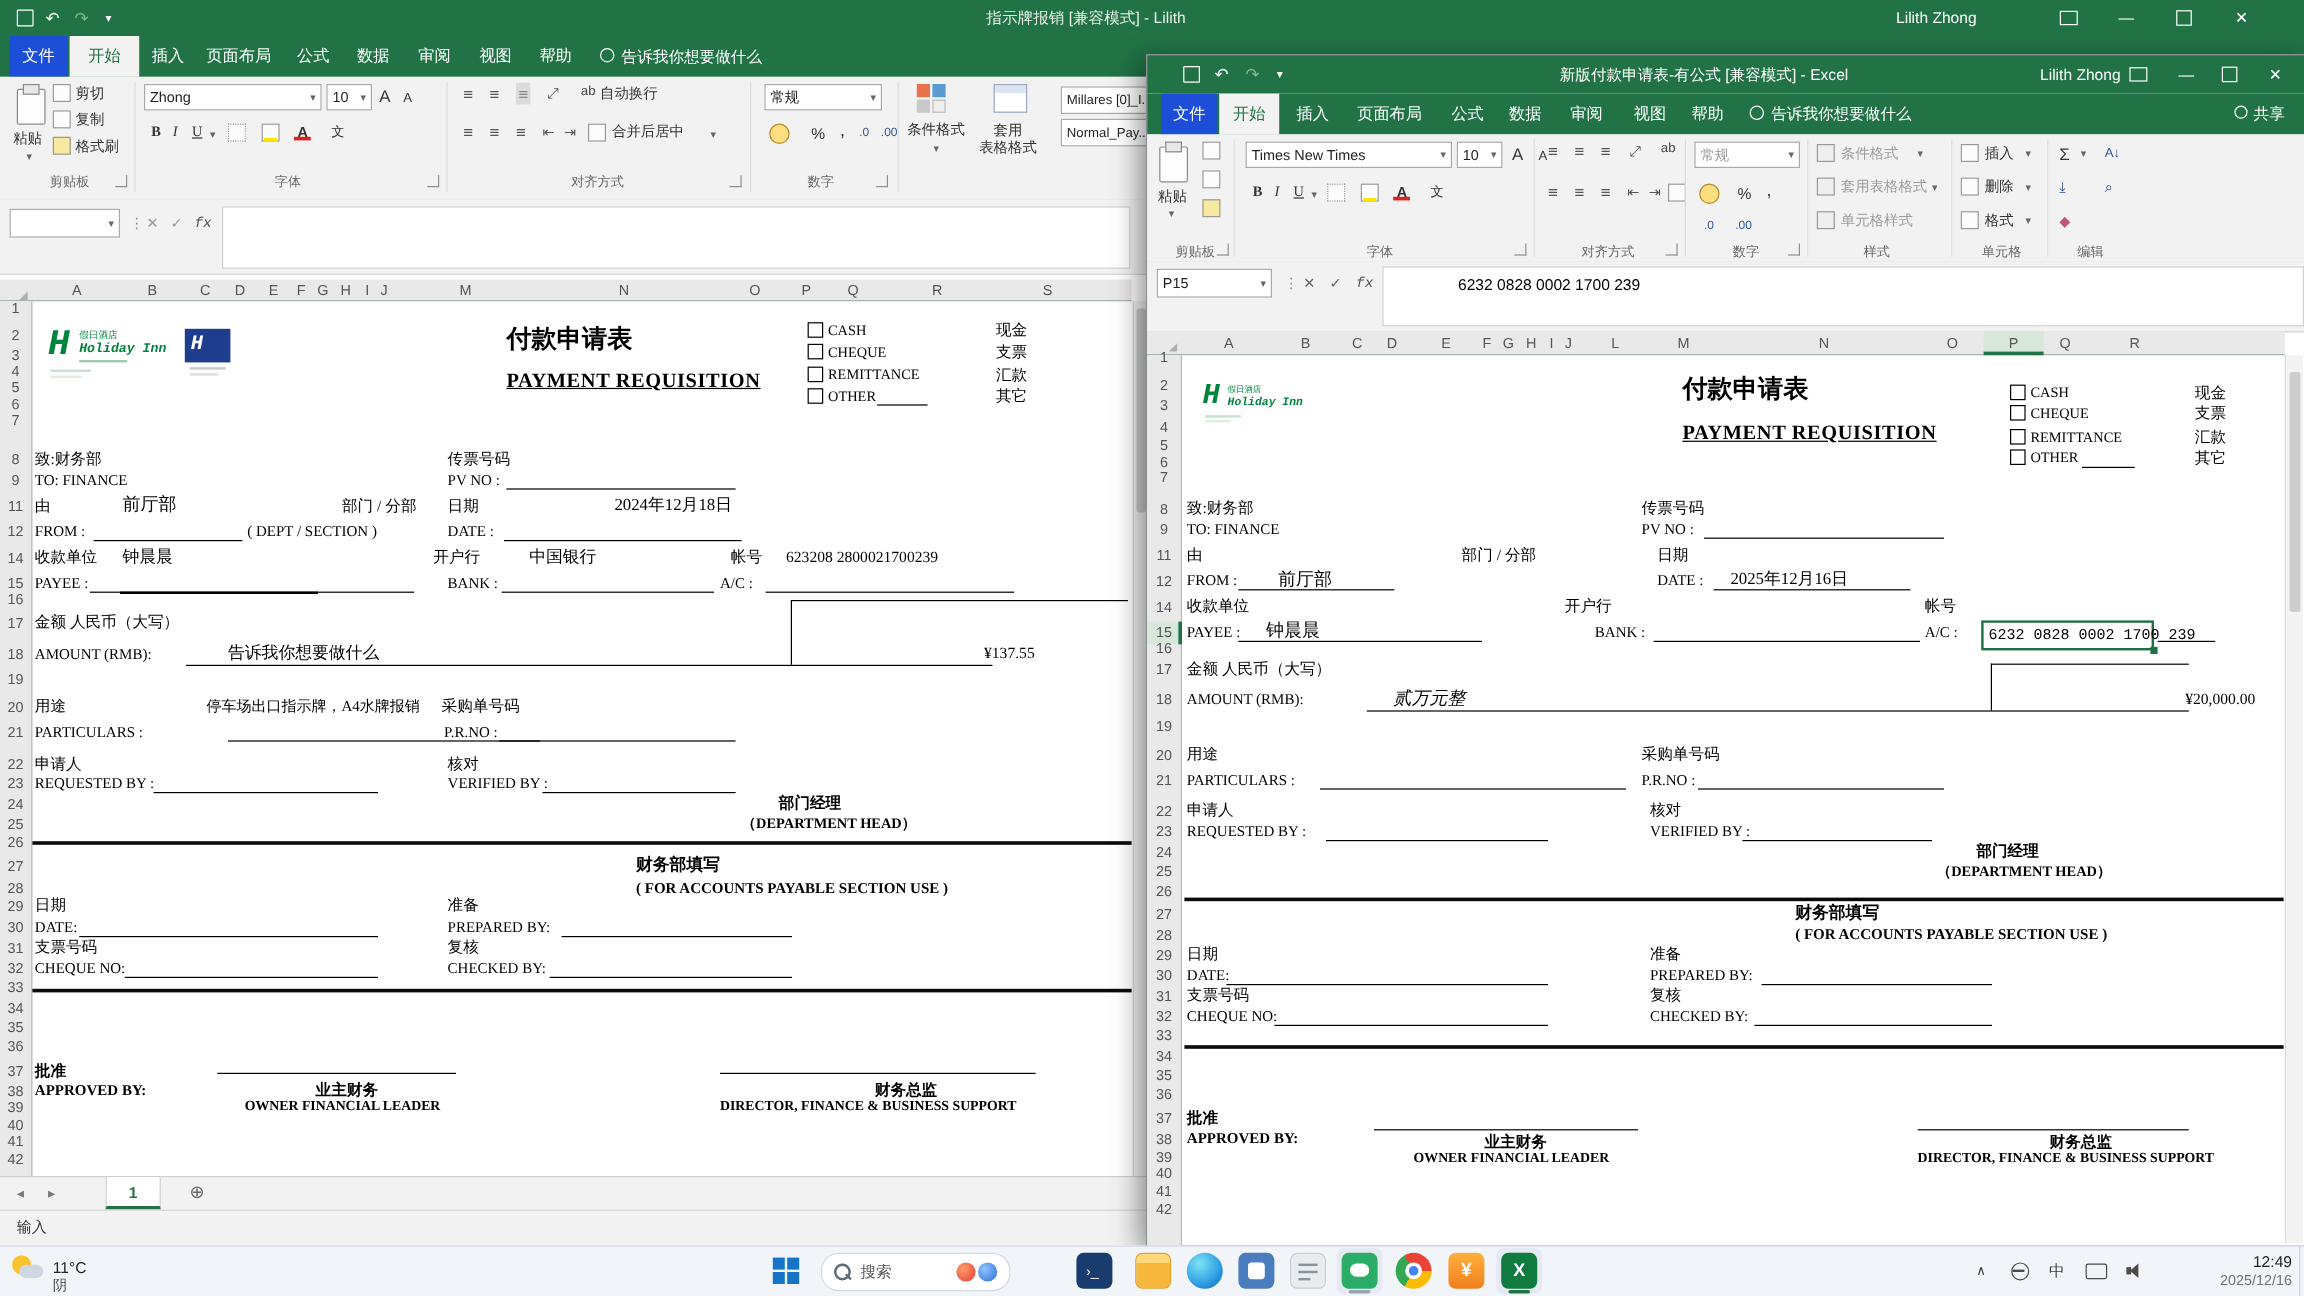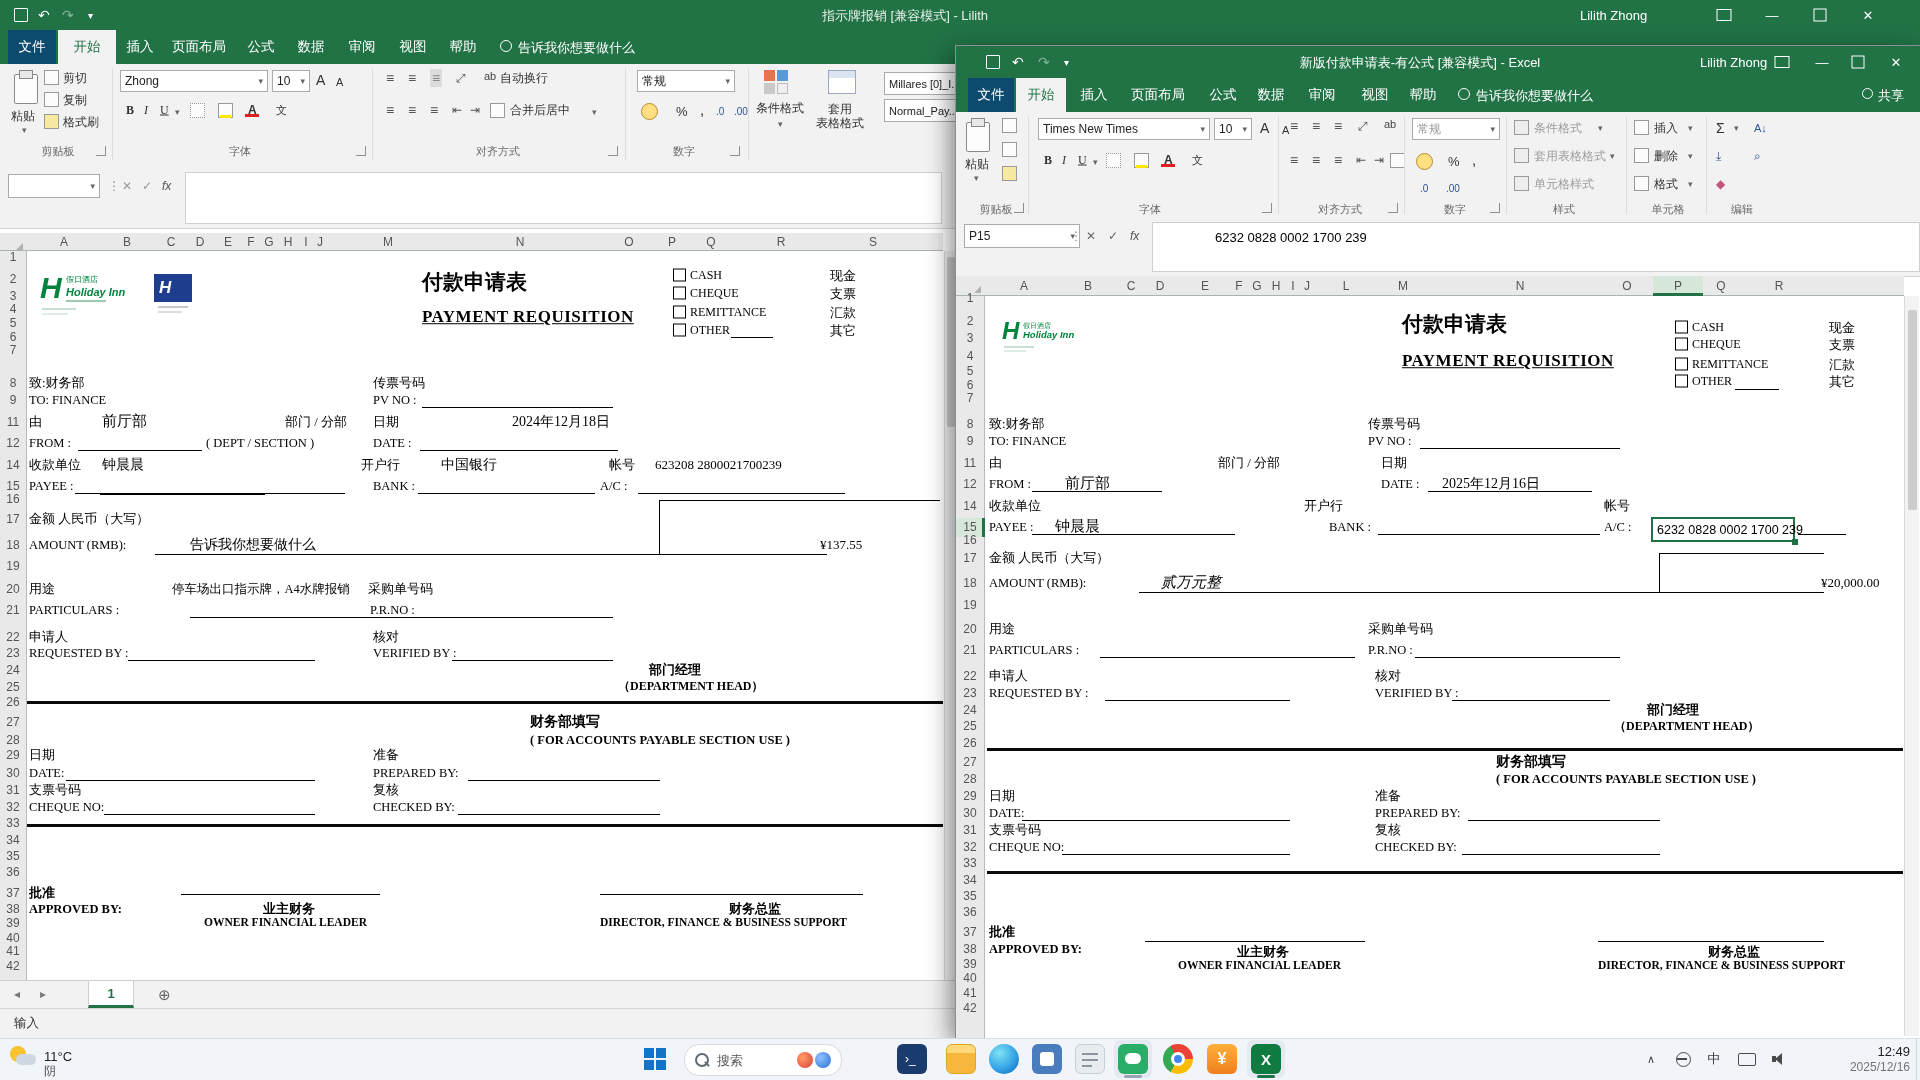--- a/index.html
+++ b/index.html
@@ -3,36 +3,36 @@
 <meta charset="utf-8">
 <title>Excel</title>
 <style>
   html,body{margin:0;padding:0;background:#000}
   #stage{position:relative;width:1920px;height:1080px;overflow:hidden;background:#fff;
          font-family:"Liberation Sans",sans-serif;-webkit-font-smoothing:antialiased}
   .abs{position:absolute}
   .t{position:absolute;white-space:nowrap;line-height:1;transform:translateY(-50%)}
   .ctr{transform:translate(-50%,-50%)}
   .rgt{transform:translate(-100%,-50%)}
-  .ser{font-family:Liberation Sans, sans-serif}
+  .ser{font-family:Liberation Mono, monospace}
   .ft{position:absolute;white-space:nowrap;line-height:1.15;font-family:"Liberation Serif",serif;
       font-size:13px;color:#000;transform:translateY(-50%)}
   .ft.b{font-weight:bold}
   .u{position:absolute;height:1px;background:#000}
   .u2{position:absolute;height:2px;background:#000}
   .vl{position:absolute;width:1px;background:#000}
   .thick{position:absolute;height:3px;background:#0a0a0a}
   .cb{position:absolute;width:11px;height:11px;border:1px solid #000;background:#fff;transform:translateY(-50%)}
   .titlebar{position:absolute;background:#217346;color:#fff}
   .qat{position:absolute;color:#fff;font-size:14px;transform:translateY(-50%)}
   .wctl{position:absolute;color:#fff;font-size:13px;transform:translate(-50%,-50%)}
   .tabstrip{position:absolute;background:#217346}
   .tab{position:absolute;top:0;height:100%;display:flex;align-items:center;justify-content:center;
        color:#fff;font-size:13.5px}
-  .tab.file{background:#0c4a6e}
+  .tab.file{background:#1d4ed8}
   .tab.active{background:#f2f2f2;color:#217346}
   .ribbon{position:absolute;background:#f2f2f2;border-bottom:1px solid #d5d5d5}
   .glabel{position:absolute;color:#696969;font-size:11px;transform:translateX(-50%);white-space:nowrap}
   .gdiv{position:absolute;width:1px;background:#dcdcdc}
   .ibox{position:absolute;border:1px solid #ababab;background:#fff;font-size:12px;color:#222;
         display:flex;align-items:center;padding:0 4px;box-sizing:border-box;white-space:nowrap;overflow:hidden}
   .rtxt{position:absolute;font-size:12px;color:#333;white-space:nowrap;transform:translateY(-50%)}
   .rtxt.dis{color:#9d9d9d}
   .mi{position:absolute;width:15px;height:15px;border:1px solid #9a9a9a;background:#fcfcfc;box-sizing:border-box}
   .dd{color:#666;font-size:9px}
@@ -494,21 +494,21 @@
   <div class="gdiv" style="left:1706px;top:116px;height:98px"></div>
   <div class="rtxt" style="left:1716px;top:128px;font-size:14px">Σ</div>
   <div class="rtxt dd" style="left:1734px;top:128px">▾</div>
   <div class="rtxt" style="left:1754px;top:128px;font-size:11px;color:#2f5496">A↓</div>
   <div class="rtxt" style="left:1716px;top:156px;font-size:12px;color:#2f5496">⤓</div>
   <div class="rtxt" style="left:1754px;top:156px;font-size:12px;color:#2f5496">⌕</div>
   <div class="rtxt" style="left:1716px;top:184px;font-size:12px;color:#c2557f">◆</div>
   <div class="glabel" style="left:1742px;top:202px">编辑</div>
 
   <div class="fbar" style="left:956px;top:218px;width:964px;height:58px"></div>
-  <div class="ibox" style="left:964px;top:224px;width:116px;height:24px">
+  <div class="ibox" style="left:964px;top:224px;width:96px;height:24px">
       <span>P15</span>
       <span class="dd" style="margin-left:auto">▾</span>
     </div>
   <div class="rtxt" style="left:1070px;top:236px;color:#8a8a8a">⋮</div>
   <div class="rtxt" style="left:1086px;top:236px;color:#666">✕</div>
   <div class="rtxt" style="left:1108px;top:236px;color:#666">✓</div>
   <div class="rtxt ser" style="left:1130px;top:236px;font-style:italic;color:#555">fx</div>
   <div class="abs" style="left:1152px;top:222px;width:766px;height:48px;background:#fff;border:1px solid #d0d0d0">
       <span class="t" style="left:62px;top:14px;font-size:13px;font-family:'Liberation Sans',sans-serif">6232 0828 0002 1700 239</span>
     </div>

